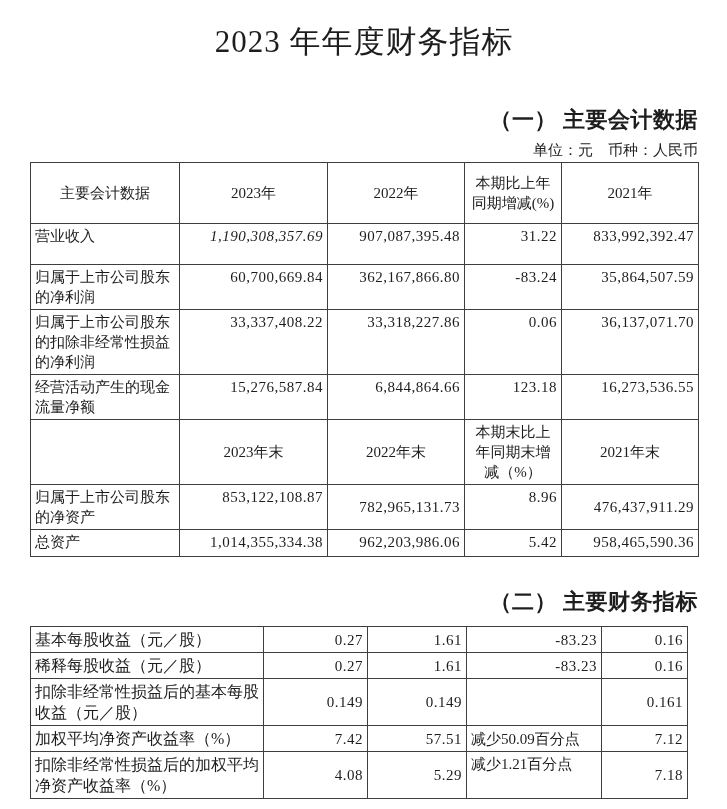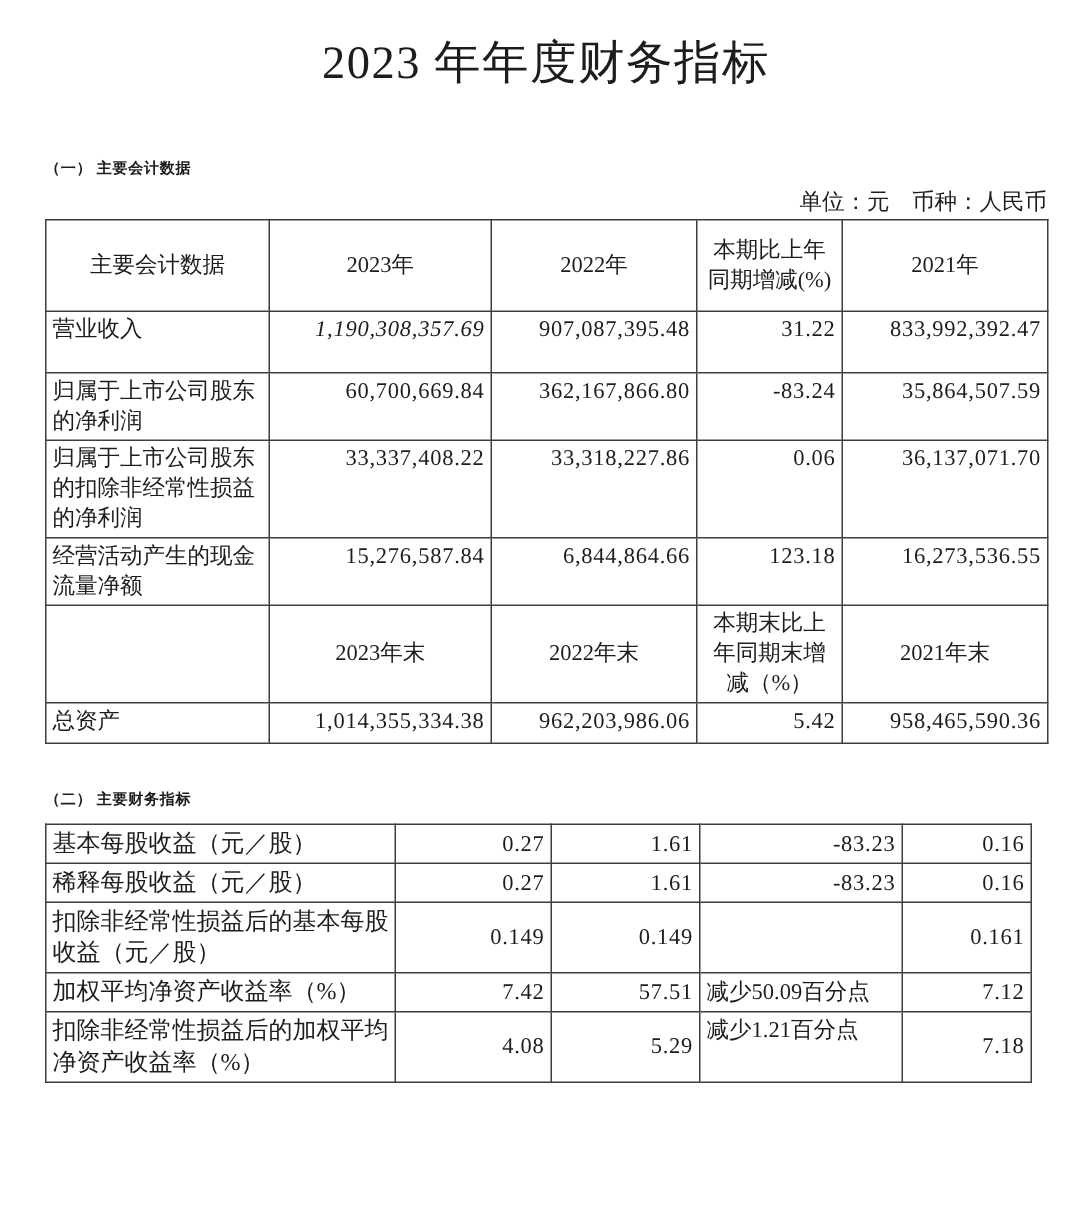--- a/index.html
+++ b/index.html
@@ -21,23 +21,24 @@
   .title {
     margin: 0;
     padding-top: 21px;
     font-size: 31px;
     font-weight: 400;
     text-align: center;
     letter-spacing: 1px;
   }
   .sec-head {
     margin-top: 42px;
-    font-size: 10px;
+    font-size: 22px;
     font-weight: 700;
     letter-spacing: 0.5px;
+    text-align: right;
   }
   .sec-head.s2 {
     margin-top: 30px;
   }
   .unit-note {
     margin-top: 6px;
     margin-bottom: 2px;
     width: 668px;
     text-align: right;
     font-size: 15px;
@@ -153,20 +154,27 @@
       <td class="num" style="border-color: rgb(62, 62, 62);">123.18</td>
       <td class="num" style="border-color: rgb(62, 62, 62);">16,273,536.55</td>
     </tr>
     <tr class="rh61">
       <td class="hc" style="border-color: rgb(62, 62, 62);"></td>
       <td class="hc" style="border-color: rgb(62, 62, 62);">2023年末</td>
       <td class="hc" style="border-color: rgb(62, 62, 62);">2022年末</td>
       <td class="hc" style="border-color: rgb(62, 62, 62);">本期末比上年同期末增减（%）</td>
       <td class="hc" style="border-color: rgb(62, 62, 62);">2021年末</td>
     </tr>
+    <tr class="rh40">
+      <td class="lab" style="border-color: rgb(62, 62, 62);">归属于上市公司股东的净资产</td>
+      <td class="num" style="border-color: rgb(62, 62, 62);">853,122,108.87</td>
+      <td class="num vmid" style="border-color: rgb(62, 62, 62);">782,965,131.73</td>
+      <td class="num" style="border-color: rgb(62, 62, 62);">8.96</td>
+      <td class="num vmid" style="border-color: rgb(62, 62, 62);">476,437,911.29</td>
+    </tr>
     <tr class="rh27">
       <td class="lab" style="border-color: rgb(62, 62, 62);">总资产</td>
       <td class="num" style="border-color: rgb(62, 62, 62);">1,014,355,334.38</td>
       <td class="num" style="border-color: rgb(62, 62, 62);">962,203,986.06</td>
       <td class="num" style="border-color: rgb(62, 62, 62); text-align: right;">5.42</td>
       <td class="num" style="border-color: rgb(62, 62, 62);">958,465,590.36</td>
     </tr>
   </tbody>
     </table>
 

